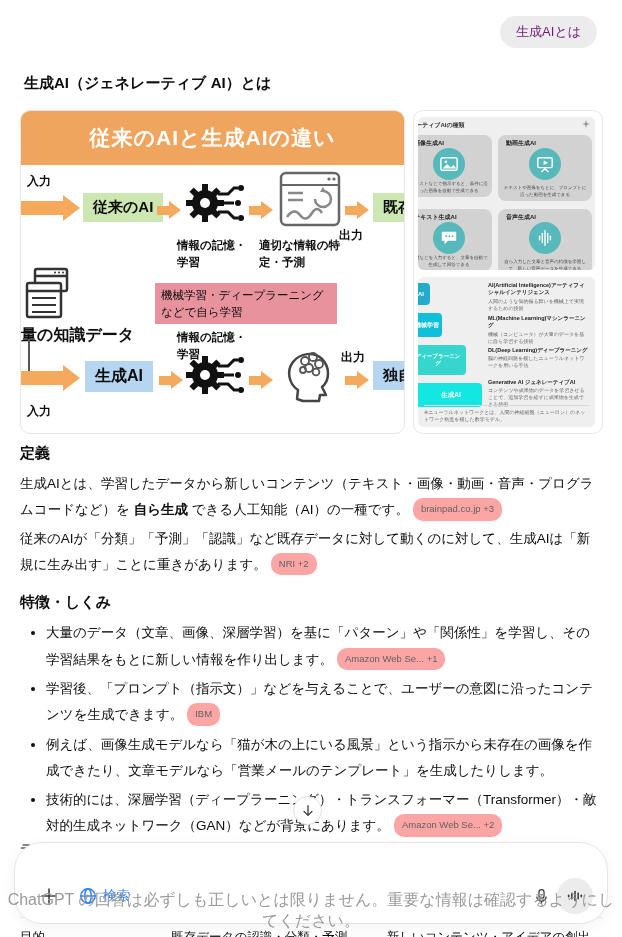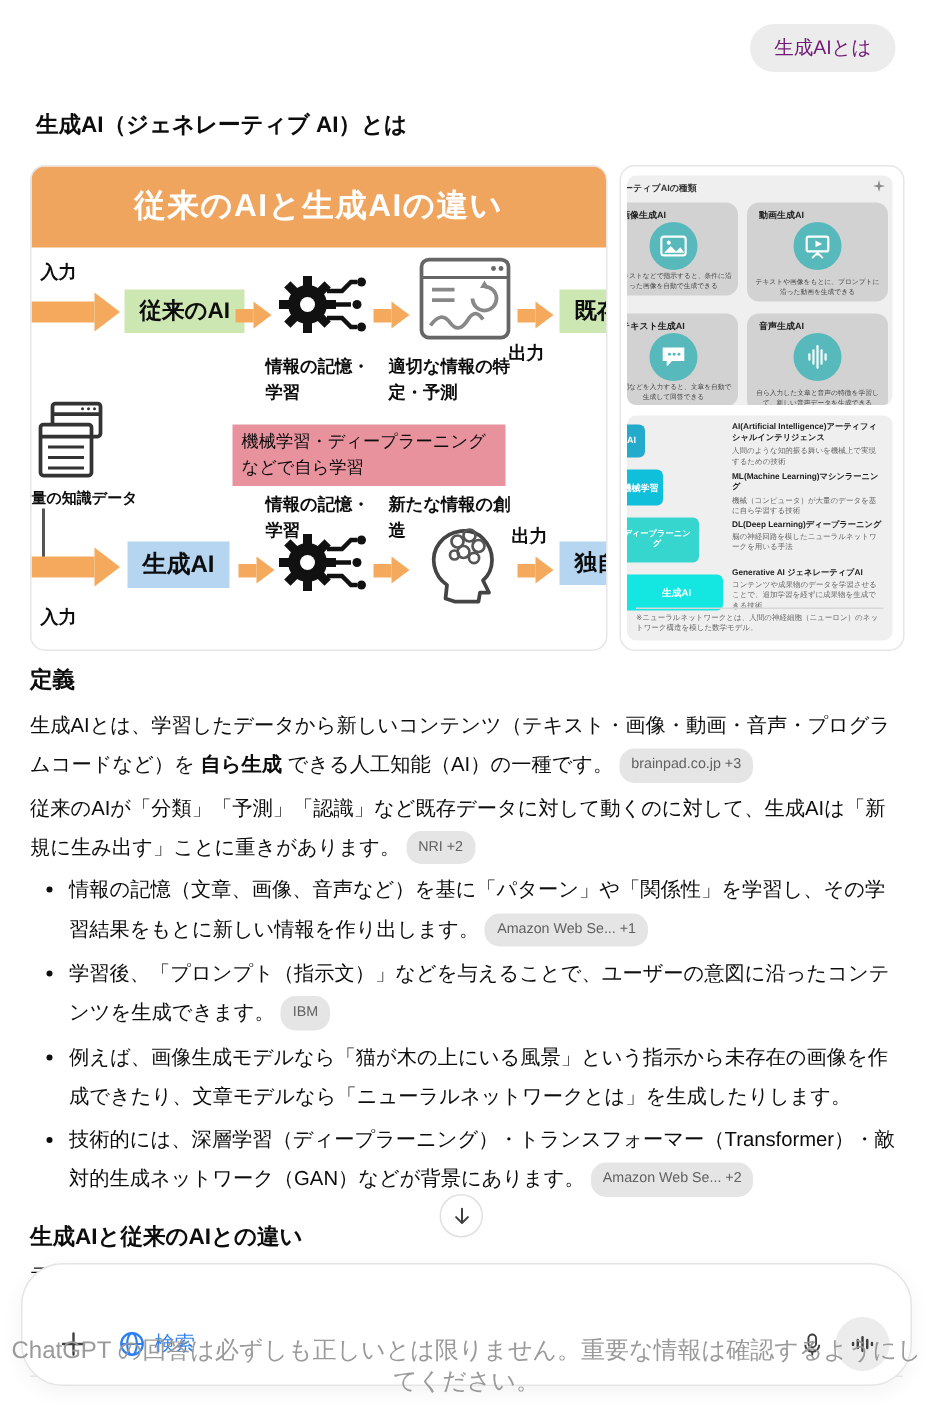--- a/index.html
+++ b/index.html
@@ -45,21 +45,21 @@
   .entry{position:absolute;left:70px;right:6px;}
   .entry .etitle{font-size:5.5px;font-weight:700;color:#222;line-height:1.35;}
   .entry .edesc{font-size:5px;color:#666;line-height:1.35;margin-top:1px;}
   .rfootnote{position:absolute;left:6px;right:6px;bottom:5px;border-top:1px solid #d8d8d8;
     padding-top:3px;font-size:5px;color:#666;line-height:1.3;}
   
   .content{position:absolute;left:20px;top:444px;width:582px;}
   .content h3{font-size:15px;font-weight:700;margin:15px 0 8px;}
   .content h3:first-child{margin-top:0;}
   .content p{font-size:13.5px;line-height:1.95;margin:0 0 2px;}
-  .chip{display:inline-block;background:#e5e5e5;color:#616161;font-size:9.5px;
+  .chip{display:inline-block;background:#fca5a5;color:#616161;font-size:9.5px;
     padding:2px 8px;border-radius:10px;white-space:nowrap;vertical-align:2px;margin-left:4px;}
   .chip:empty{display:none;}
   ul.bullets{margin:2px 0 0;padding-left:26px;}
   ul.bullets li{font-size:13.5px;line-height:1.95;margin-bottom:3px;}
   table.cmp{width:100%;border-collapse:collapse;margin-top:2px;font-size:12.5px;}
   table.cmp th{text-align:left;font-weight:600;padding:9px 0;border-bottom:1px solid #ebebeb;}
   table.cmp td{padding:11px 0;border-bottom:1px solid #ebebeb;}
   .c1{width:26%;} .c2{width:37%;} .c3{width:37%;}
   .partial-row{position:absolute;left:20px;top:841px;font-size:12.5px;z-index:1;}
   
@@ -159,26 +159,25 @@
       <line x1="10" y1="9" x2="42" y2="9" stroke="#333" stroke-width="2.5"></line>
       <circle cx="30" cy="5.5" r="1" fill="#333"></circle>
         <circle cx="34" cy="5.5" r="1" fill="#333"></circle>
         <circle cx="38" cy="5.5" r="1" fill="#333"></circle>
       <rect x="2" y="16" width="34" height="34" rx="2" fill="#fff" stroke="#333" stroke-width="2.5"></rect>
       <line x1="2" y1="24" x2="36" y2="24" stroke="#333" stroke-width="2.5"></line>
       <line x1="7" y1="31" x2="31" y2="31" stroke="#333" stroke-width="2"></line>
       <line x1="7" y1="38" x2="31" y2="38" stroke="#333" stroke-width="2"></line>
       <line x1="7" y1="45" x2="31" y2="45" stroke="#333" stroke-width="2"></line>
     </svg>
-    <div class="flabel" style="left:0;top:214px;font-size:10px;">量の知識データ</div>
+    <div class="flabel" style="left:0;top:214px;font-size:16px;">量の知識データ</div>
     <div class="vline"></div>
 
     <div class="pinknote">機械学習・ディープラーニングなどで自ら学習</div>
     <div class="steplabel" style="left:156px;top:218px;width:80px;">情報の記憶・学習</div>
-    <div class="steplabel" style="left:238px;top:218px;width:92px;">新たな情報の創造</div>
 
     <div class="arrow big" style="left:0;top:254px;">
         <span class="shaft" style="width:42px;"></span>
         <span class="head"></span>
       </div>
     <div class="modelbox blue" style="left:64px;top:250px;font-size:16px;">生成AI</div>
     <div class="arrow" style="left:138px;top:260px;">
         <span class="shaft" style="width:12px;"></span>
         <span class="head"></span>
       </div>
@@ -320,24 +319,25 @@
       <div class="rfootnote">※ニューラルネットワークとは、人間の神経細胞（ニューロン）のネットワーク構造を模した数学モデル。</div>
     </div>
   </div>
 </div>
 
 <div class="content">
   <h3>定義</h3>
   <p><span>生成AIとは、学習したデータから新しいコンテンツ（テキスト・画像・動画・音声・プログラムコードなど）を </span><b>自ら生成</b><span> できる人工知能（AI）の一種です。</span><span class="chip">brainpad.co.jp +3</span></p>
   <p><span>従来のAIが「分類」「予測」「認識」など既存データに対して動くのに対して、生成AIは「新規に生み出す」ことに重きがあります。</span><span class="chip">NRI +2</span></p>
 
+  <h3>特徴・しくみ</h3>
   <ul class="bullets">
-    <li><span>情報の記憶（文章、画像、音声など）を基に「パターン」や「関係性」を学習し、その学習結果をもとに新しい情報を作り出します。</span><span class="chip">Amazon Web Se... +1</span></li>
+    <li><span>大量のデータ（文章、画像、深層学習）を基に「パターン」や「関係性」を学習し、その学習結果をもとに新しい情報を作り出します。</span><span class="chip">Amazon Web Se... +1</span></li>
     <li><span>学習後、「プロンプト（指示文）」などを与えることで、ユーザーの意図に沿ったコンテンツを生成できます。</span><span class="chip">IBM</span></li>
-    <li><span>例えば、画像生成モデルなら「猫が木の上にいる風景」という指示から未存在の画像を作成できたり、文章モデルなら「ニューラルネットワークとは」を生成したりします。</span></li>
+    <li><span>例えば、画像生成モデルなら「猫が木の上にいる風景」という指示から未存在の画像を作成できたり、文章モデルなら「営業メールのテンプレート」を生成したりします。</span></li>
     <li><span>技術的には、深層学習（ディープラーニング）・トランスフォーマー（Transformer）・敵対的生成ネットワーク（GAN）などが背景にあります。</span><span class="chip">Amazon Web Se... +2</span></li>
   </ul>
 
   <h3>生成AIと従来のAIとの違い</h3>
   <table class="cmp">
     <tbody>
         <tr>
       <th class="c1">項目</th>
       <th class="c2">従来型AI</th>
       <th class="c3">生成AI</th>

